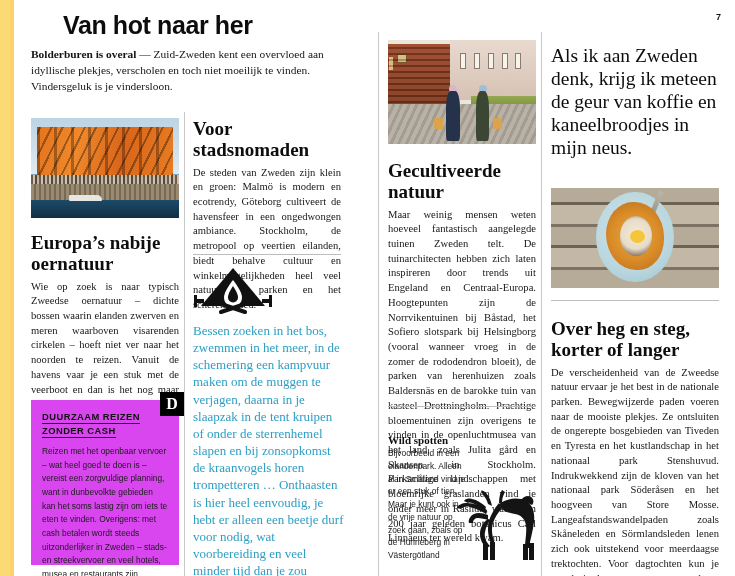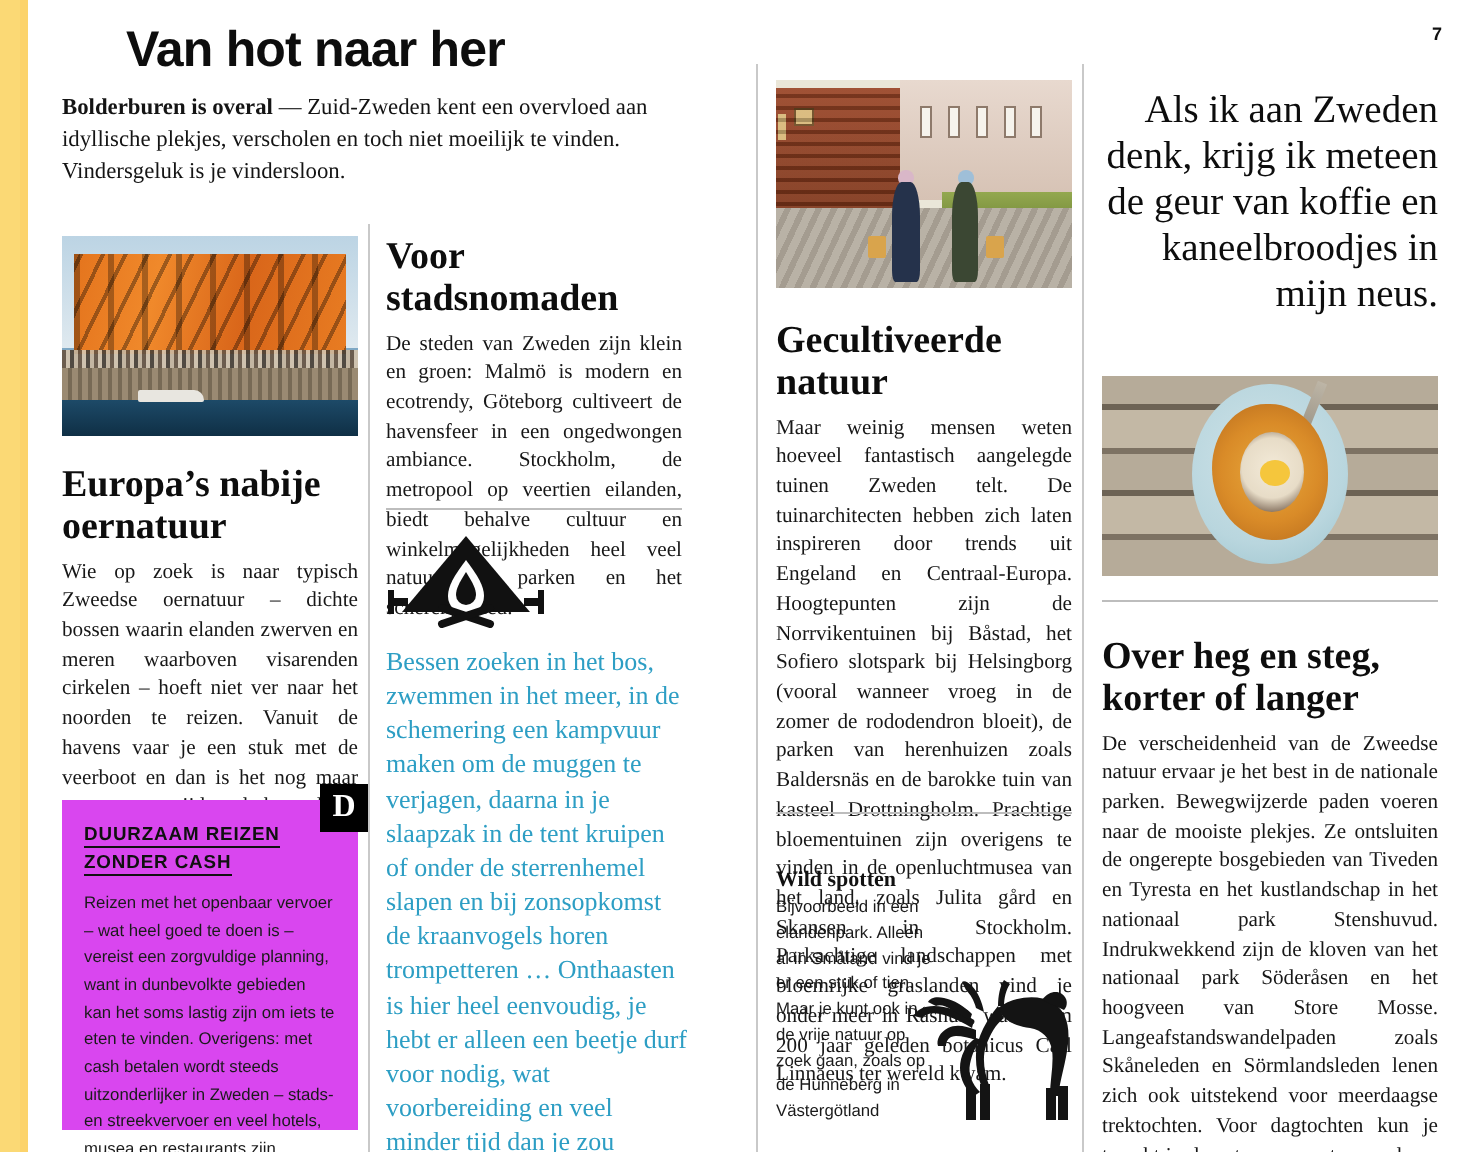--- a/index.html
+++ b/index.html
@@ -430,21 +430,21 @@
         <path d="M44 33 C44 28 45 23 47 20 L50 22 C48 25 47 29 47 33 Z"></path>
         <rect x="68" y="74" width="5" height="16"></rect>
         <rect x="74" y="73" width="5" height="17"></rect>
         <rect x="35" y="72" width="5" height="18"></rect>
         <rect x="28" y="74" width="5" height="16"></rect>
         <path d="M66 30 C69 26 73 25 76 27 C79 29 79 33 77 35 Z"></path>
       </g>
     </svg>
   </div>
 
-  <div class="bigquote" style="left:551px; top:44px; width:168px;text-align:right;">Als ik aan Zweden denk, krijg ik meteen de geur van koffie en kaneelbroodjes in mijn neus.</div>
+  <div class="bigquote" style="left:551px; top:44px; width:168px;">Als ik aan Zweden denk, krijg ik meteen de geur van koffie en kaneelbroodjes in mijn neus.</div>
 
   <div class="photo photo-bun" style="left:551px; top:188px; width:168px; height:100px;">
     <div class="pb-table"></div>
     <div class="pb-plate"></div>
     <div class="pb-spoon"></div>
     <div class="pb-pastry"></div>
     <div class="pb-filling"></div>
     <div class="pb-egg"></div>
   </div>
 

